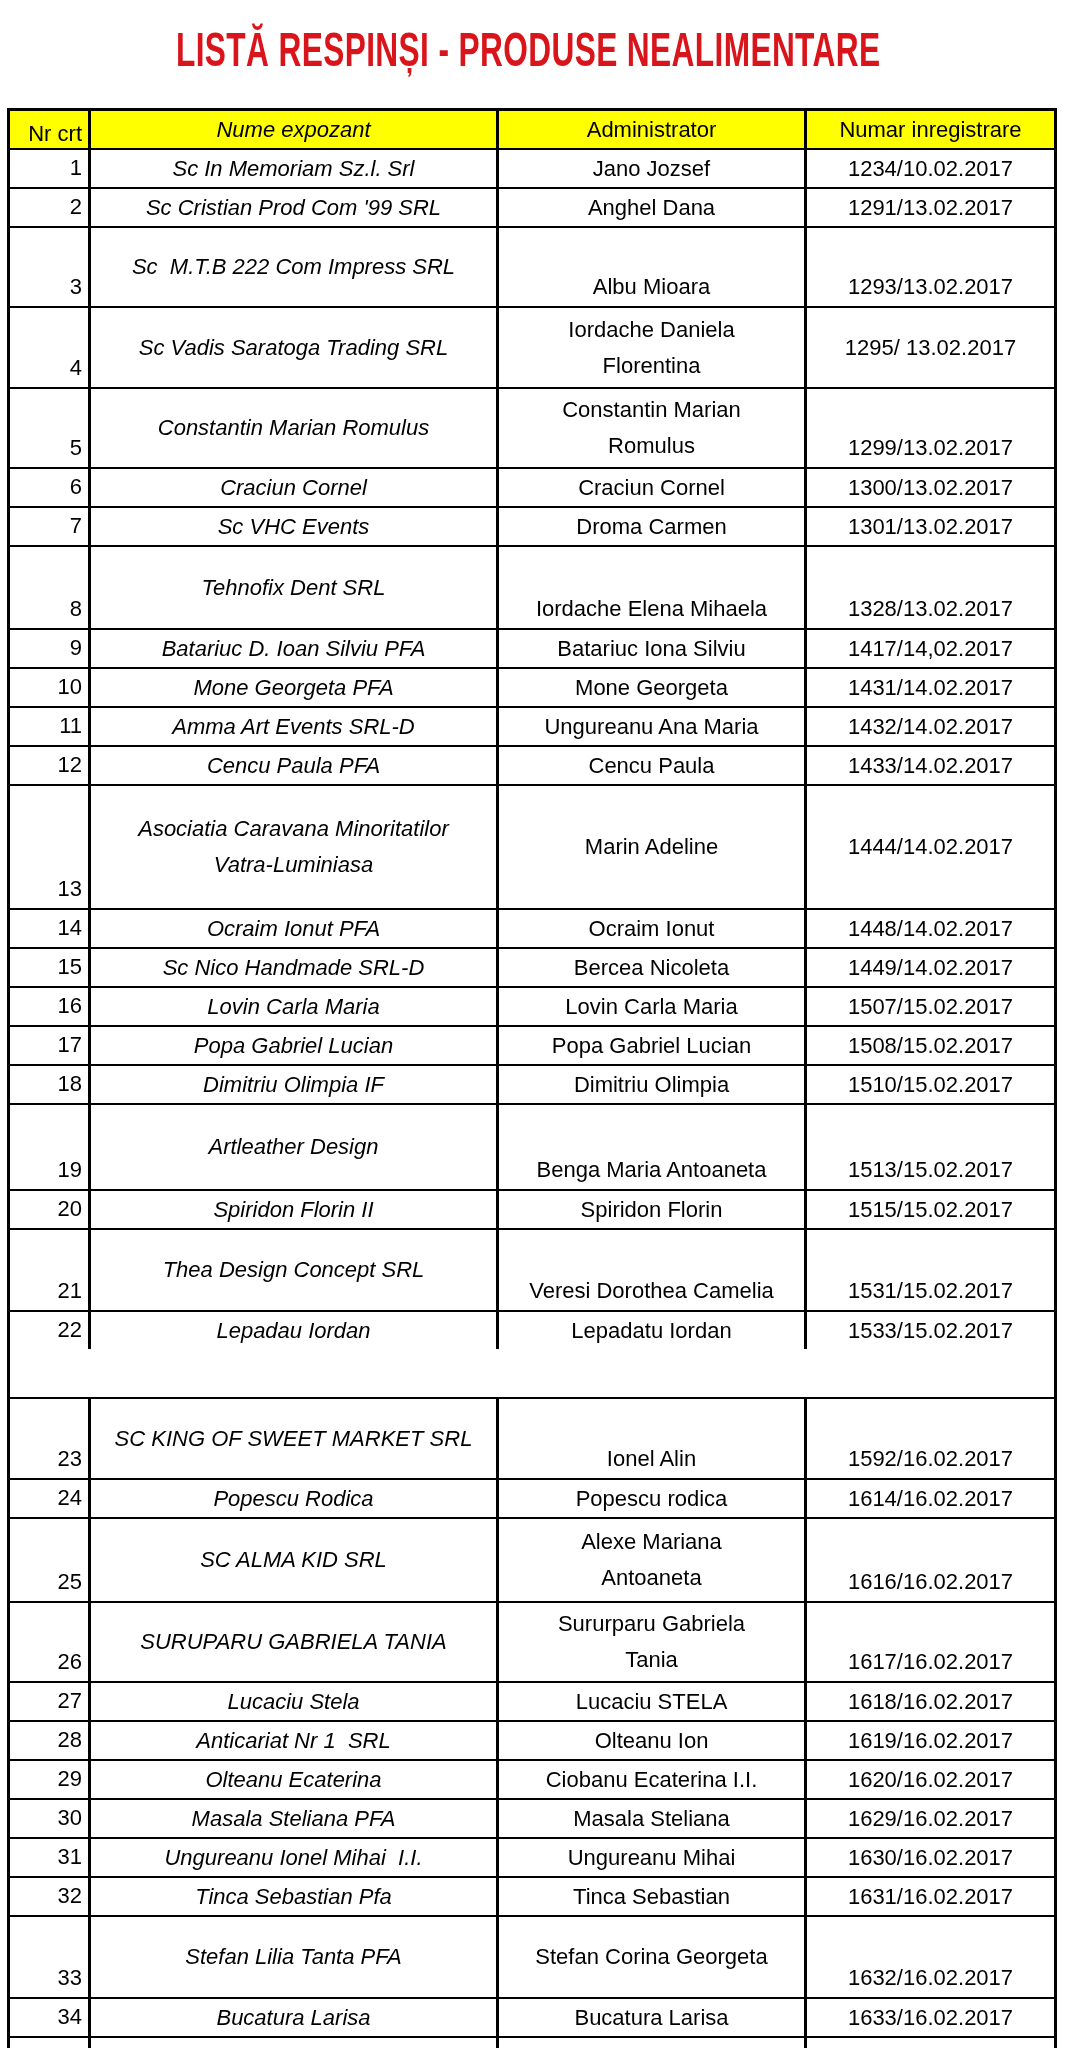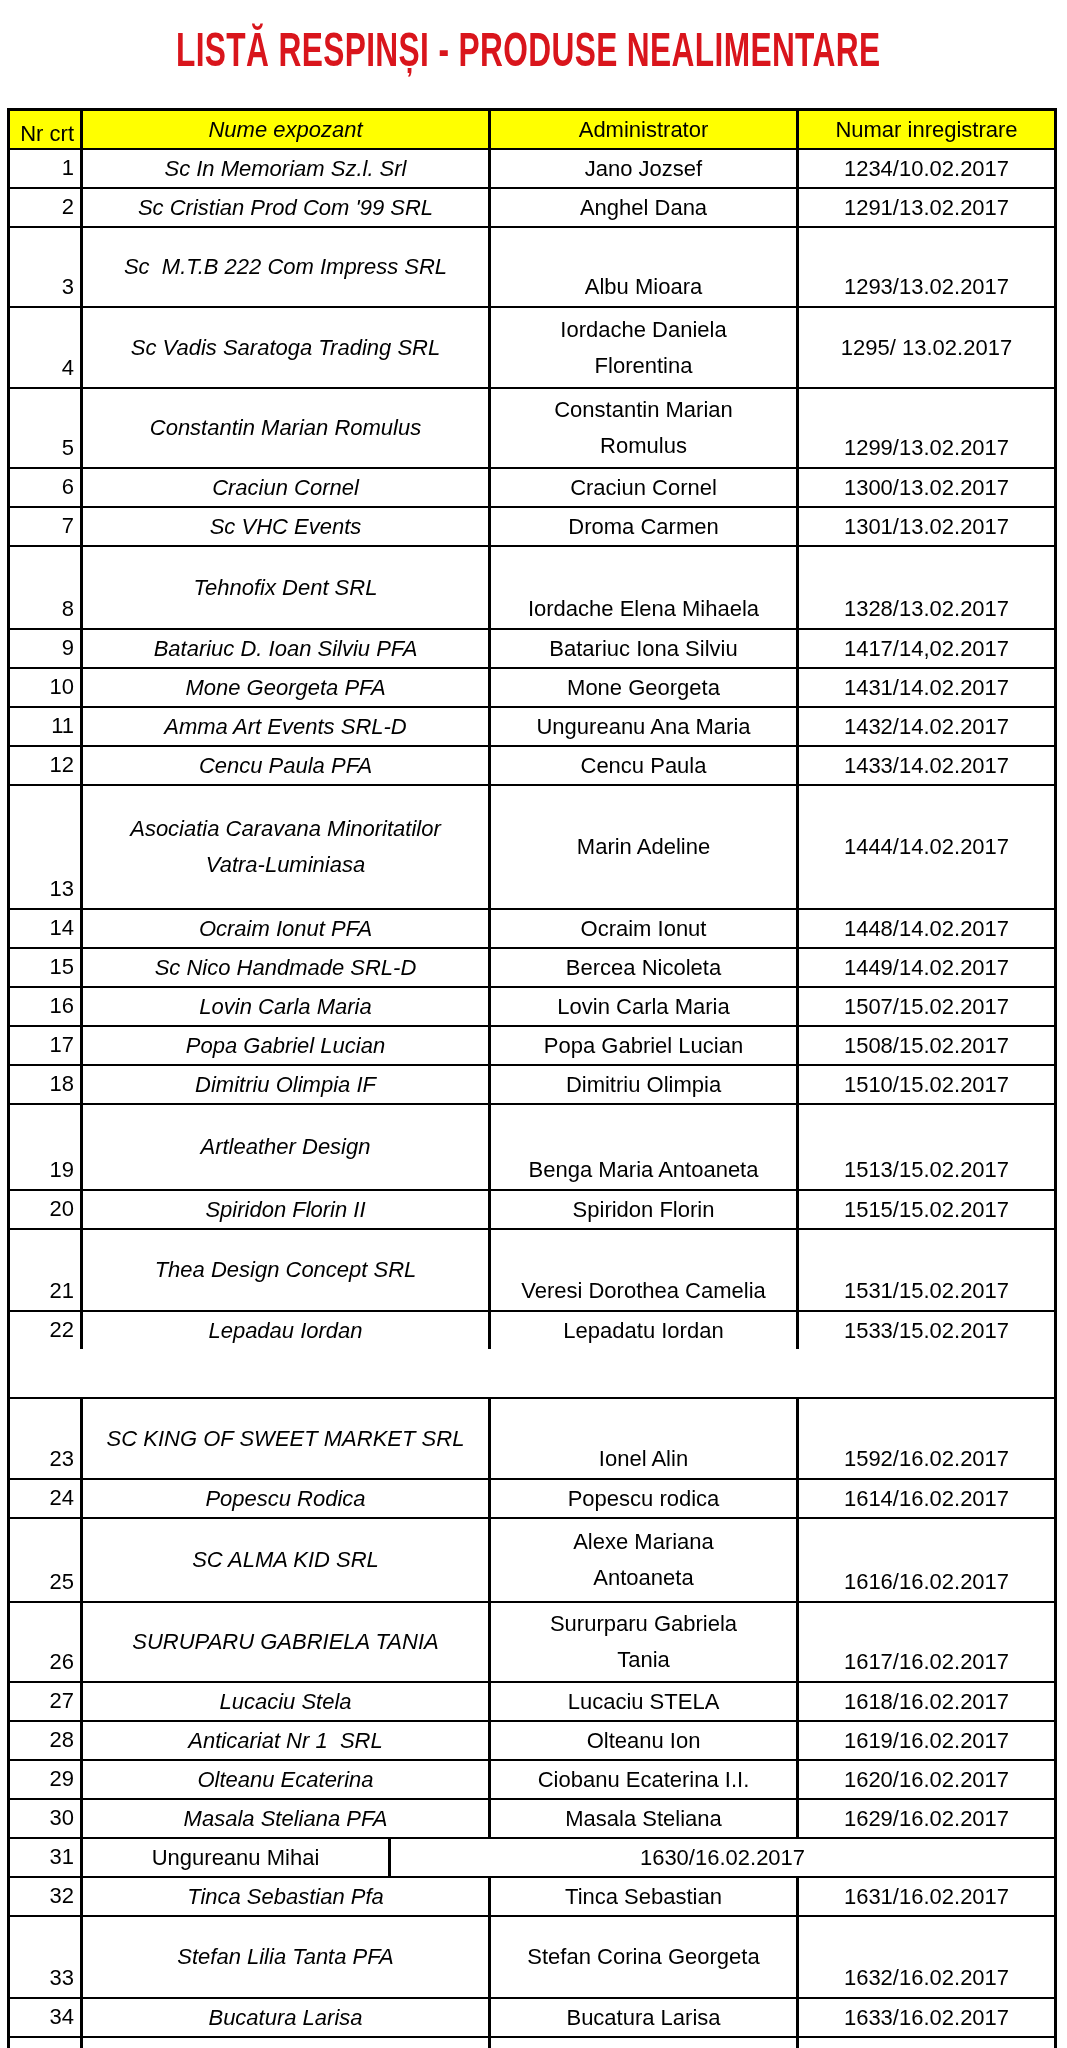--- a/index.html
+++ b/index.html
@@ -37,21 +37,21 @@
     flex-direction:column;
     justify-content:center;
     align-items:center;
     text-align:center;
     font-size:22px;
     line-height:36px;
     white-space:pre-wrap;
     overflow:hidden;
   }
   .cell:first-child{border-left:none;}
-  .c-nr{width:70px;align-items:flex-end;justify-content:flex-end;padding:0 6px 1px 0;}
+  .c-nr{width:78px;align-items:flex-end;justify-content:flex-end;padding:0 6px 1px 0;}
   .c-exp{width:408px;padding:0 2px;font-style:italic;}
   .c-adm{width:308px;padding:0 2px;}
   .c-num{flex:1;padding:0 0;text-align:center;}
   .vb{justify-content:flex-end;padding-bottom:1px;}
   .header-row{min-height:37px;}
   .header-row .cell{line-height:26px;font-size:22px;}
 </style>
 </head>
 <body>
 
@@ -245,20 +245,21 @@
         <div class="cell c-num">1620/16.02.2017</div>
       </div>
       <div class="row">
         <div class="cell c-nr vb">30</div>
         <div class="cell c-exp">Masala Steliana PFA</div>
         <div class="cell c-adm">Masala Steliana</div>
         <div class="cell c-num">1629/16.02.2017</div>
       </div>
       <div class="row">
         <div class="cell c-nr vb">31</div>
+        <div class="cell c-exp">Ungureanu Ionel Mihai  I.I.</div>
         <div class="cell c-adm">Ungureanu Mihai</div>
         <div class="cell c-num">1630/16.02.2017</div>
       </div>
       <div class="row">
         <div class="cell c-nr vb">32</div>
         <div class="cell c-exp">Tinca Sebastian Pfa</div>
         <div class="cell c-adm">Tinca Sebastian</div>
         <div class="cell c-num">1631/16.02.2017</div>
       </div>
       <div class="row" style="min-height: 80px;">

